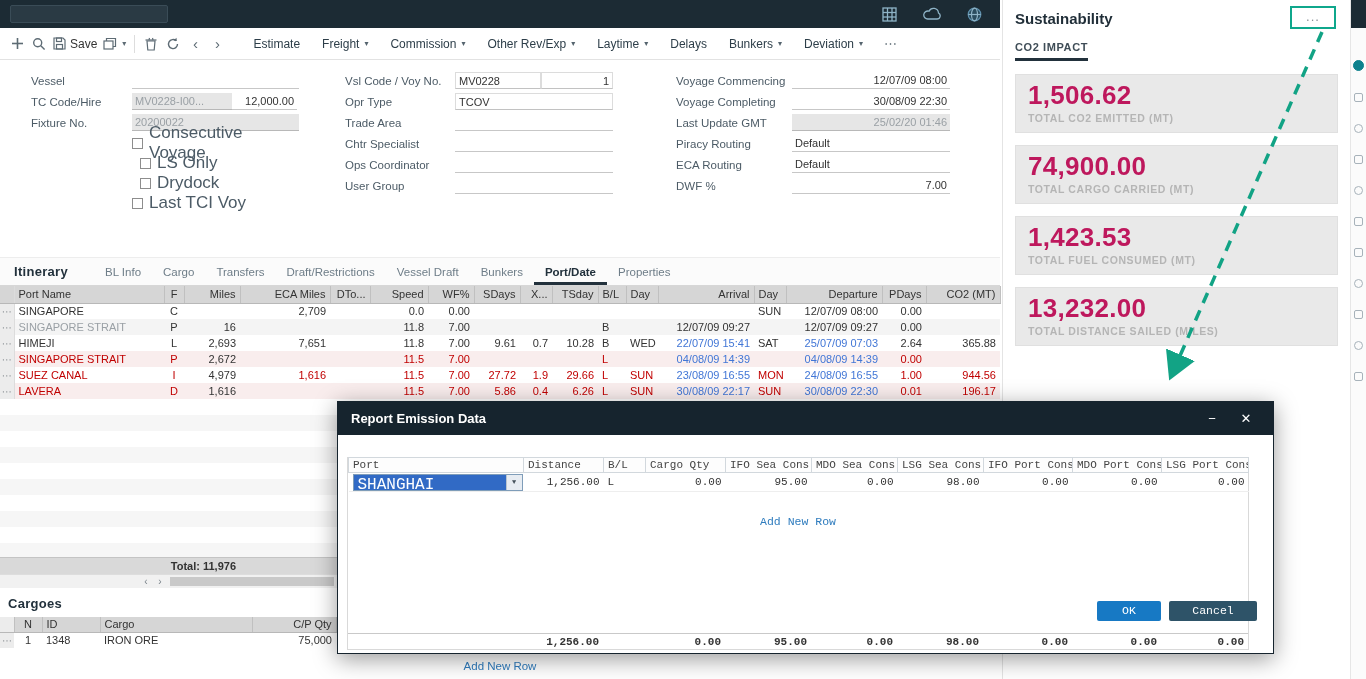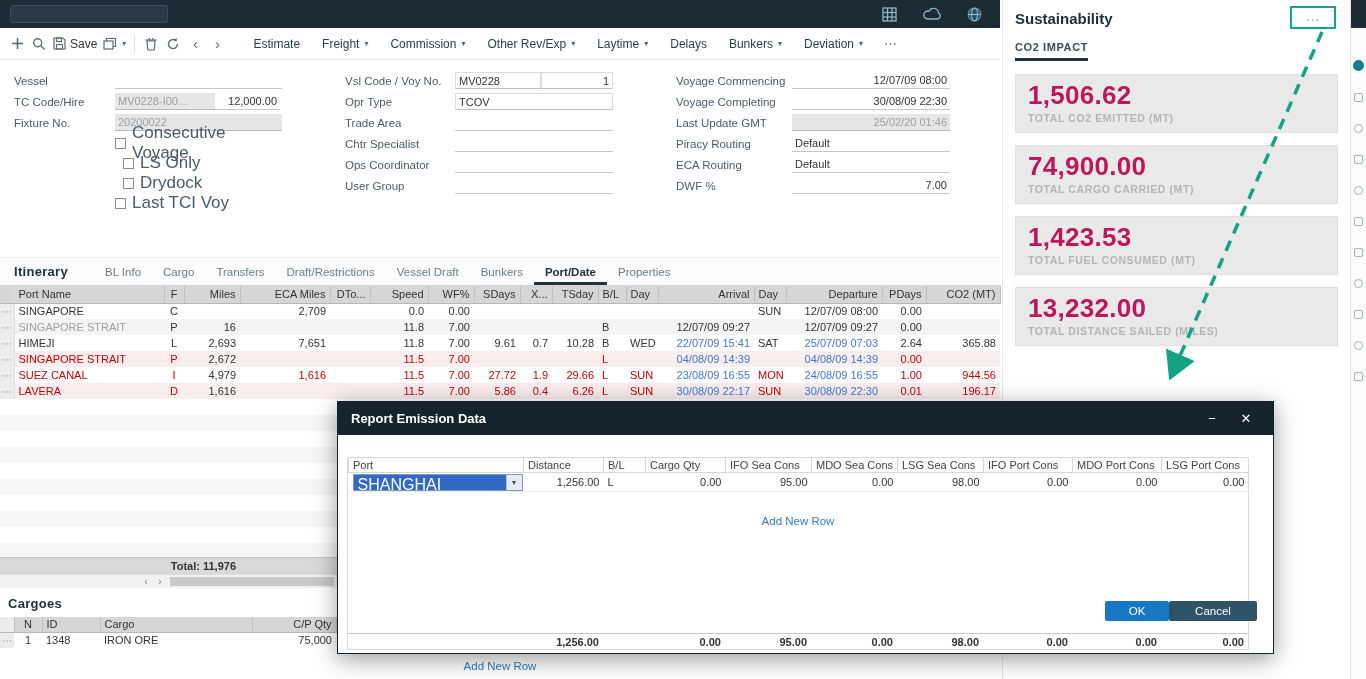--- a/index.html
+++ b/index.html
@@ -20,21 +20,21 @@
   .tbtn .lbl { font-size:12px; color:#333; }
   .tsep { width:1px; height:18px; background:#ddd; margin:0 5px; }
   .menus { display:flex; align-items:center; margin-left:14px;text-align:center; }
   .menu-item { font-size:12px; color:#2d3e49; padding:0 11px; height:30px; display:flex; align-items:center; gap:5px; cursor:pointer; white-space:nowrap; }
   .menu-item .caret { font-size:8px; color:#55646e; }
   .overflow-btn { font-size:13px; color:#55646e; padding:0 10px; cursor:pointer; }
 
   
   .form-area { position:relative; height:198px; background:#fff; border-bottom:1px solid #ededed; }
   .fcol { position:absolute; top:10px; }
-  .fcol1 { left:14px; width:268px; }
+  .fcol1 { left:31px; width:268px; }
   .fcol2 { left:345px; width:268px; }
   .fcol3 { left:676px; width:274px; }
   .frow { display:flex; align-items:center; height:21px; }
   .flabel { font-size:11.5px; color:#4c5b66; flex:0 0 auto; }
   .fcol1 .flabel { width:101px; }
   .fcol2 .flabel { width:110px; }
   .fcol3 .flabel { width:116px; }
   .inp { height:17px; font-size:11px; color:#333; border-bottom:1px solid #c7c7c7; background:#fff; display:flex; align-items:center; padding:0 3px; overflow:hidden; white-space:nowrap; }
   .inp.boxed { border:1px solid #dcdcdc; border-bottom:1px solid #c2c2c2; }
   .inp.grey { background:#e6e6e6; border-bottom:1px solid #b8b8b8; color:#4e4e4e; }
@@ -108,34 +108,34 @@
   .rail-top { height:28px; background:#1c2b34; }
   .rail-ic { width:9px; height:9px; margin:22px auto 0; border:1px solid #a7b2ba; border-radius:2px; }
   .rail-ic.circle { border-radius:50%; }
   .rail-ic.teal { background:#0e818d; border-color:#0e818d; width:11px; height:11px; border-radius:50%; margin-top:32px; }
 
   
   .modal { position:absolute; left:337px; top:401px; width:937px; height:253px; background:#fff; border:1px solid #16242e; box-shadow:0 5px 22px rgba(0,0,0,.4); z-index:40; }
   .modal-header { height:33px; background:#16242e; color:#fff; display:flex; align-items:center; padding:0 10px 0 13px; }
   .modal-title { font-size:13px; font-weight:bold; flex:1; }
   .modal-min, .modal-close { width:34px; text-align:center; font-size:13px; cursor:pointer; color:#fff; }
-  .modal-body { position:relative; height:193px; }
+  .modal-body { position:relative; height:193px;font-family:Liberation Mono, monospace; }
   .grid-outline { position:absolute; left:9px; top:22px; width:902px; height:193px; border:1px solid #d9d9d9; }
   #emission-table { position:absolute; left:10px; top:22px; width:900px; font-size:11px; }
   #emission-table th { background:#fdfdfd; border:1px solid #d2d8dd; height:15px; font-weight:normal; color:#444; text-align:left; padding:0 4px; white-space:nowrap; overflow:hidden; }
   #emission-table td { height:19px; padding:0 4px; border-bottom:1px solid #eee; white-space:nowrap; overflow:hidden; }
   #emission-table td:nth-child(2), #emission-table td:nth-child(n+4) { text-align:right; }
   .combo { display:flex; height:17px; border:1px solid #7f9db9; background:#fff; width:170px; }
   .combo-text { flex:1; background:#316ac5; color:#fff; font-size:16px; padding:1px 4px; white-space:nowrap; overflow:hidden; }
   .combo-btn { width:16px; background:#e7ecf2; border-left:1px solid #b9c4cf; display:flex; align-items:center; justify-content:center; font-size:7px; color:#44505a; cursor:pointer; }
   .modal-add-row { position:absolute; left:10px; top:80px; width:900px; text-align:center; color:#2f7cbe; font-size:11.5px; cursor:pointer; }
   #totals-table { position:absolute; left:10px; top:198px; width:900px; font-size:11px; }
   #totals-table td { height:17px; padding:0 4px; font-weight:bold; border-top:1px solid #c9c9c9; text-align:right; white-space:nowrap; }
   #totals-table td:nth-child(1), #totals-table td:nth-child(3) { text-align:left; }
-  .modal-footer { position:absolute; right:16px; bottom:7px; display:flex; gap:0; }
+  .modal-footer { position:absolute; right:16px; bottom:7px; display:flex; gap:8px; }
   .btn { height:20px; font-size:11.5px; color:#fff; text-align:center; line-height:20px; cursor:pointer; border-radius:2px; }
   .btn-ok { width:64px; background:#1779c4; }
   .btn-cancel { width:88px; background:#2e5368; }
 
   
   .arrow-overlay { position:absolute; left:0; top:0; width:1366px; height:679px; z-index:60; pointer-events:none; }
 </style>
 </head>
 <body>
 

